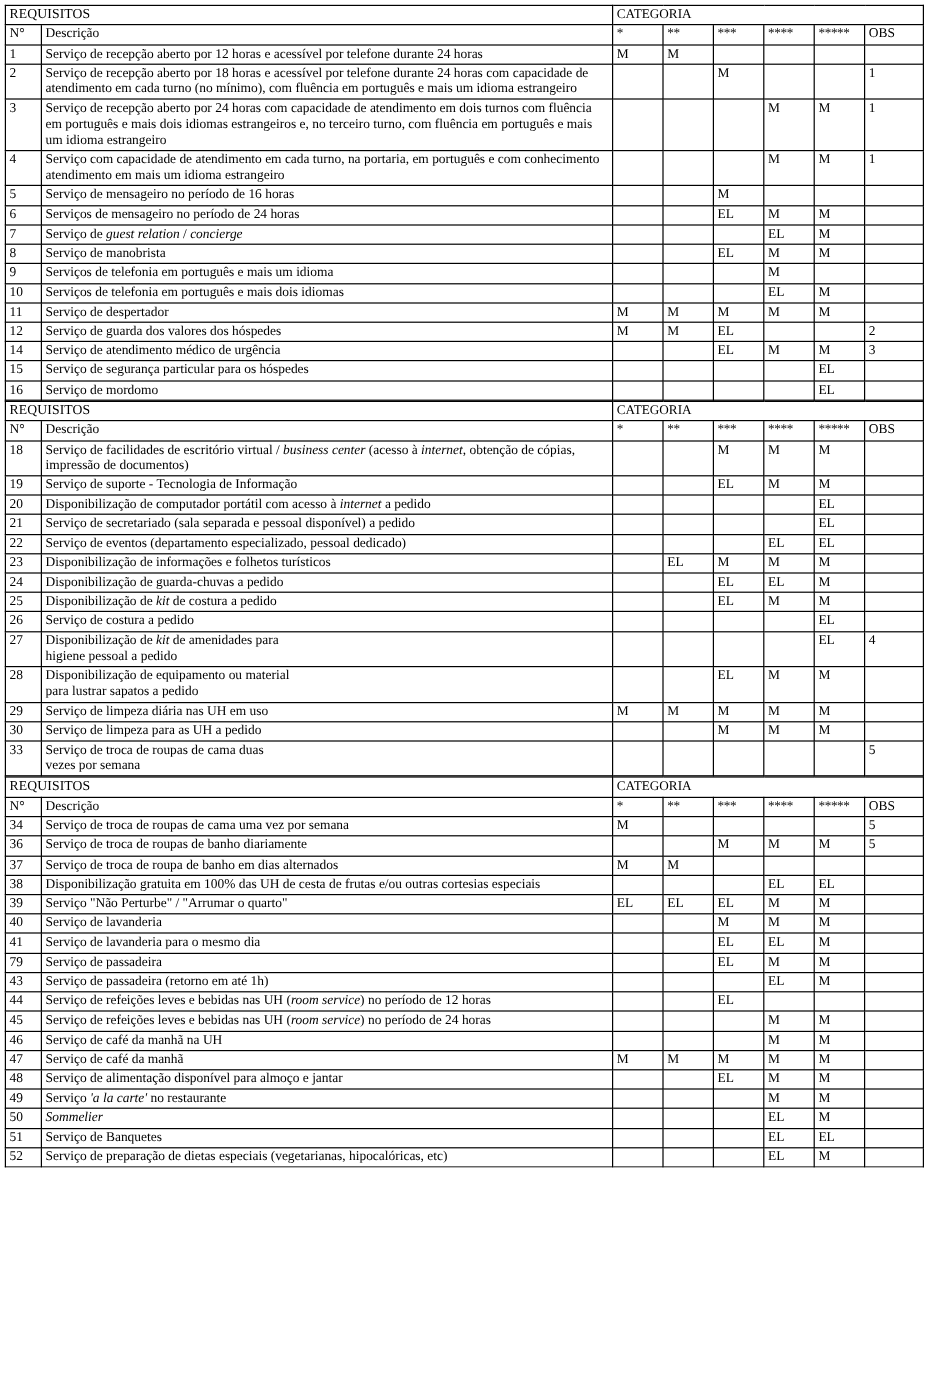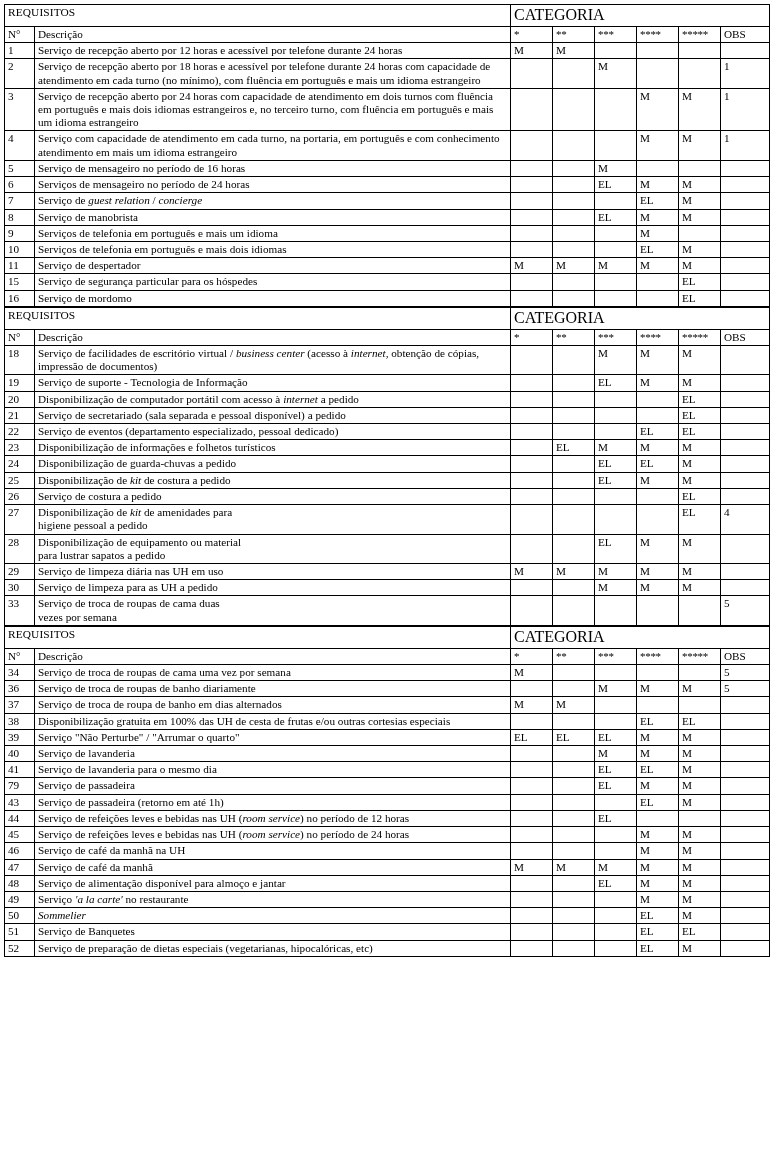--- a/index.html
+++ b/index.html
@@ -41,21 +41,21 @@
   col.c-3     { width: 42px; }
   col.c-4     { width: 42px; }
   col.c-5     { width: 42px; }
   col.c-obs   { width: 49px; }
 
   .hdr-req {
     font-size: 11.4px;
     letter-spacing: 0.1px;
   }
   .hdr-cat {
-    font-size: 16px;
+    font-size: 11px;
   }
   .stars {
     font-size: 11px;
     letter-spacing: -0.3px;
   }
   .mark {
     font-size: 11.2px;
   }
   .desc { }
   .num { }
@@ -195,20 +195,40 @@
             <td class="num">11</td>
             <td class="desc">Serviço de despertador</td>
             <td class="mark">M</td>
             <td class="mark">M</td>
             <td class="mark">M</td>
             <td class="mark">M</td>
             <td class="mark">M</td>
             <td class="mark"></td>
           </tr>
           <tr>
+            <td class="num">12</td>
+            <td class="desc">Serviço de guarda dos valores dos hóspedes</td>
+            <td class="mark">M</td>
+            <td class="mark">M</td>
+            <td class="mark">EL</td>
+            <td class="mark"></td>
+            <td class="mark"></td>
+            <td class="mark">2</td>
+          </tr>
+          <tr>
+            <td class="num">14</td>
+            <td class="desc">Serviço de atendimento médico de urgência</td>
+            <td class="mark"></td>
+            <td class="mark"></td>
+            <td class="mark">EL</td>
+            <td class="mark">M</td>
+            <td class="mark">M</td>
+            <td class="mark">3</td>
+          </tr>
+          <tr>
             <td class="num">15</td>
             <td class="desc">Serviço de segurança particular para os hóspedes</td>
             <td class="mark"></td>
             <td class="mark"></td>
             <td class="mark"></td>
             <td class="mark"></td>
             <td class="mark">EL</td>
             <td class="mark"></td>
           </tr>
           <tr>

